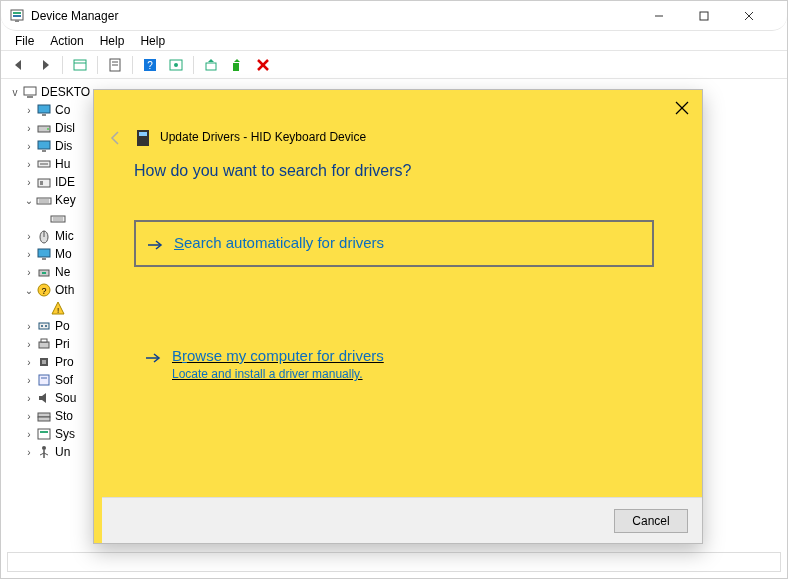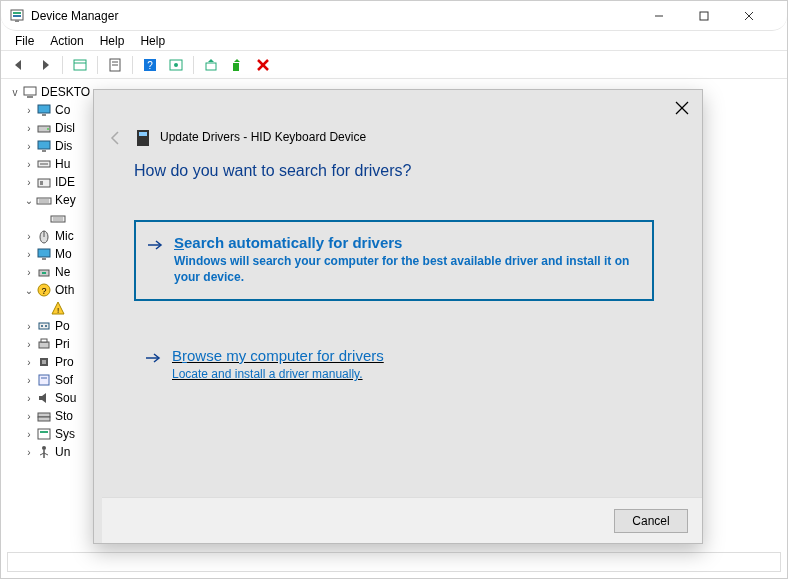--- a/index.html
+++ b/index.html
@@ -27,28 +27,28 @@
   .treerow { display: flex; align-items: center; height: 18px; font-size: 12px; white-space: nowrap; }
   .treerow .exp { width: 12px; text-align: center; color: #555; font-size: 10px; }
   .treerow .ind { display: inline-block; }
   .treerow .devicon { width: 16px; height: 16px; margin: 0 3px 0 1px; flex-shrink: 0; }
   .treerow .label { overflow: hidden; text-overflow: clip; }
 
   
   .statusbar { position: absolute; left: 6px; right: 6px; bottom: 6px; height: 20px; border: 1px solid #ddd; }
 
   
-  .dialog { position: absolute; left: 92px; top: 88px; width: 610px; height: 455px; background: #e5e5e5; box-shadow: 0 8px 20px rgba(0,0,0,.25); border: 1px solid #bbb; }
+  .dialog { position: absolute; left: 92px; top: 88px; width: 610px; height: 455px; background: #fde047; box-shadow: 0 8px 20px rgba(0,0,0,.25); border: 1px solid #bbb; }
   .dlgclose { position: absolute; right: 12px; top: 10px; width: 16px; height: 16px; }
   .dlgback { position: absolute; left: 14px; top: 40px; width: 16px; height: 16px; color: #999; }
   .dlgicon { position: absolute; left: 40px; top: 38px; width: 18px; height: 20px; }
   .dlgtitle { position: absolute; left: 66px; top: 40px; font-size: 12px; color: #000; }
   .dlgheading { position: absolute; left: 40px; top: 72px; font-size: 16px; color: #0b3e8e; }
   .option { position: absolute; left: 40px; width: 520px; padding: 12px 16px 14px 38px; }
-  .option.highlight { border: 2px solid #0369a1; font-weight: bold; }
+  .option.highlight { border: 2px solid #737373; }
   .option .arrow { position: absolute; left: 10px; top: 14px; color: #0b3e8e; }
   .option .opttitle { font-size: 15px; color: #0b6ec0; }
   .option .opttitle .ul { text-decoration: underline; }
   .option .optdesc { font-size: 12px; color: #0b6ec0; margin-top: 2px; line-height: 1.35; }
   .dlgfooter { position: absolute; left: 0; right: 0; bottom: 0; height: 46px; background: #f0f0f0; border-top: 1px solid #ddd; margin-left: 8px; }
   .cancelbtn { position: absolute; right: 14px; bottom: 10px; width: 74px; height: 24px; background: #e1e1e1; border: 1px solid #adadad; font-size: 12px; display: flex; align-items: center; justify-content: center; }
 
   
   .svg16 { width:16px; height:16px; }
 </style>
@@ -372,21 +372,20 @@
   <div class="dlgtitle">Update Drivers - HID Keyboard Device</div>
   <div class="dlgheading">How do you want to search for drivers?</div>
 
   <div id="dialog-options">
       <div class="option highlight" style="top: 130px;">
         <span class="arrow"><svg width="18" height="18" viewBox="0 0 18 18">
             <line x1="2" y1="9" x2="14" y2="9" stroke="#0b3e8e" stroke-width="1.5"></line>
             <path d="M10 5 L15 9 L10 13" fill="none" stroke="#0b3e8e" stroke-width="1.5"></path>
           </svg></span>
         <div class="opttitle"><span class="ul">S</span><span>earch automatically for drivers</span></div>
-        <div class="optdesc">Windows will search your computer for the best available driver and install it on your device.</div>
       </div>
       <div class="option" style="top: 245px; text-decoration: underline;">
         <span class="arrow"><svg width="18" height="18" viewBox="0 0 18 18">
             <line x1="2" y1="9" x2="14" y2="9" stroke="#0b3e8e" stroke-width="1.5"></line>
             <path d="M10 5 L15 9 L10 13" fill="none" stroke="#0b3e8e" stroke-width="1.5"></path>
           </svg></span>
         <div class="opttitle"><span>B</span><span class="ul">r</span><span>owse my computer for drivers</span></div>
         <div class="optdesc">Locate and install a driver manually.</div>
       </div>
     </div>

